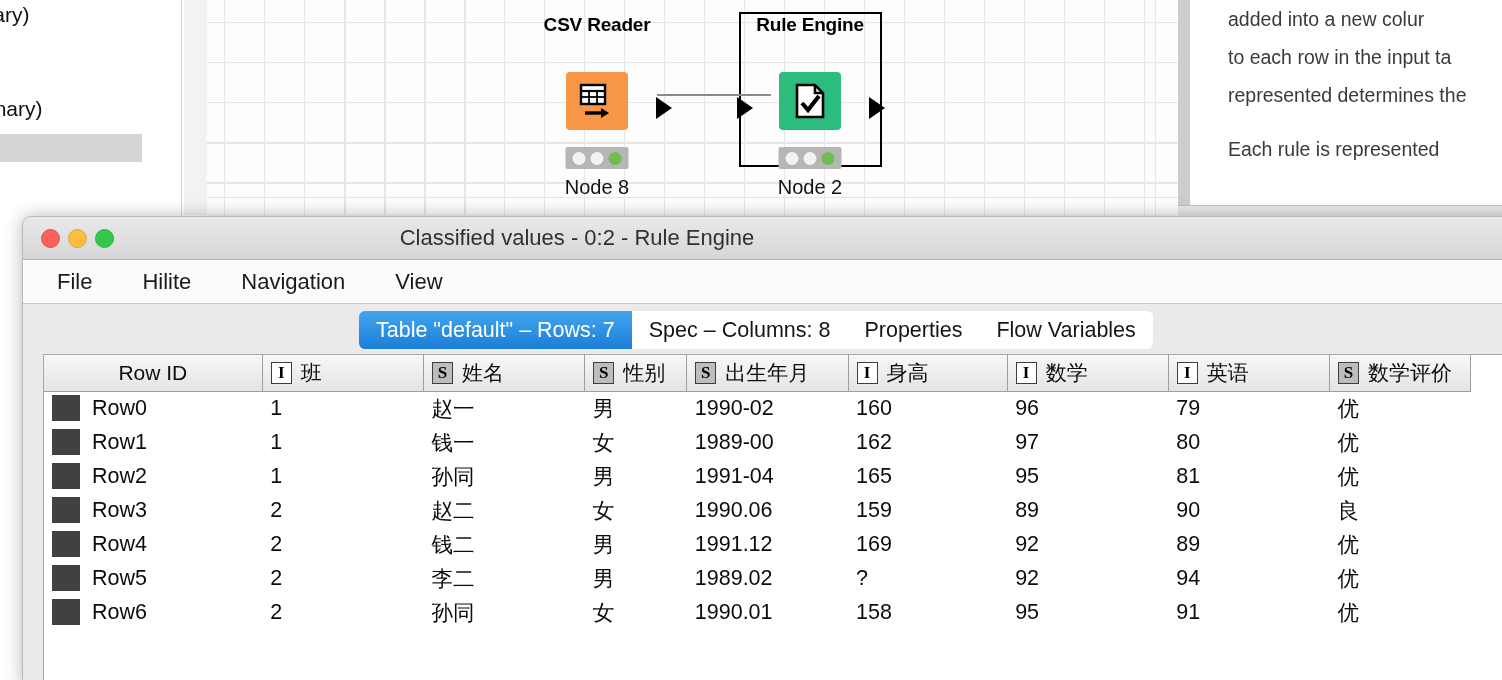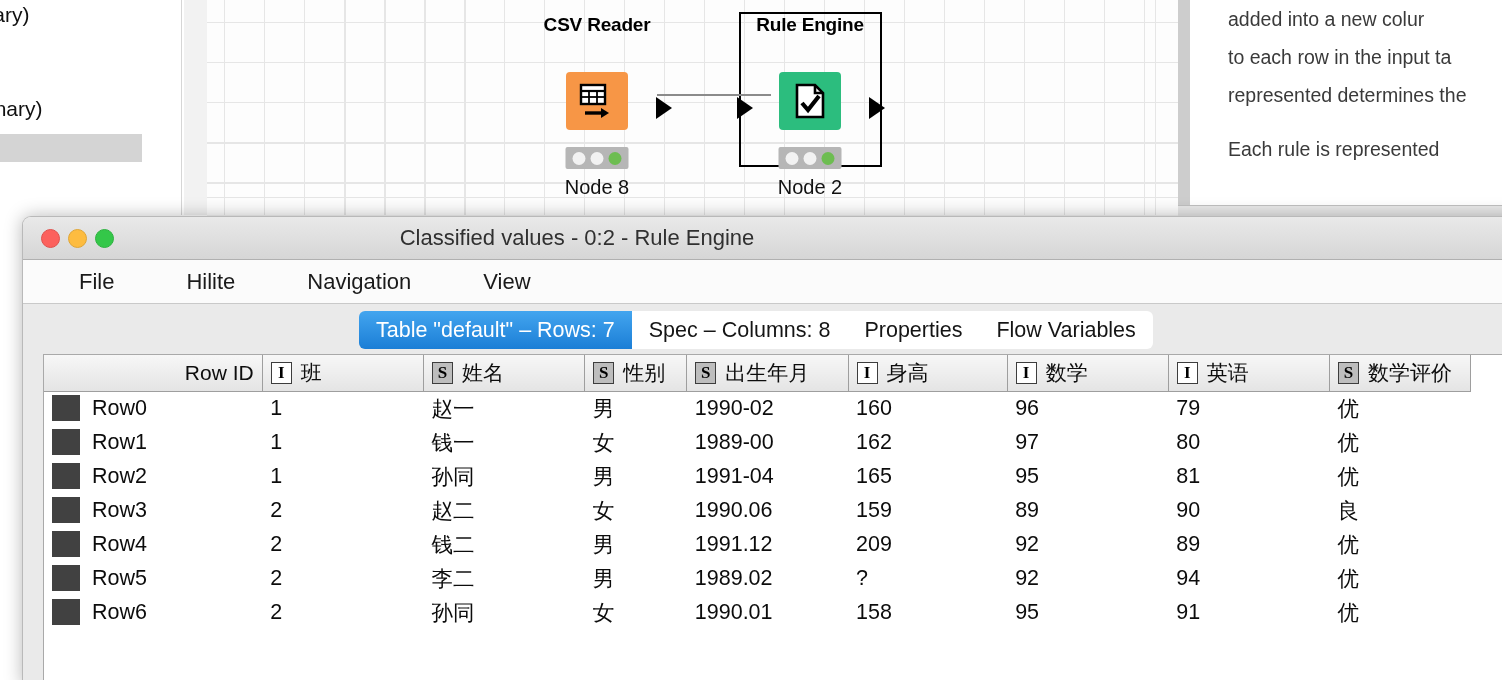--- a/index.html
+++ b/index.html
@@ -227,21 +227,20 @@
     display: flex;
     align-items: center;
     padding-left: 34px;
     gap: 50px;
   }
   .menu-item {
     font-size: 22px;
     color: #1a1a1a;
     cursor: default;
     font-family: "Liberation Sans", sans-serif;
-    margin-left: 22px;
   }
 
   .tabstrip {
     position: relative;
     height: 45px;
     background: #eaeaea;
     padding-left: 336px;
     display: flex;
     align-items: flex-end;
   }
@@ -289,21 +288,21 @@
   }
   table.grid th {
     height: 36px;
     background: linear-gradient(to bottom, #f7f7f7 0%, #e4e4e4 100%);
     border-right: 1px solid #9e9e9e;
     border-bottom: 1px solid #9e9e9e;
     font-weight: normal;
     font-size: 21px;
     color: #0d0d0d;
     padding: 0 8px;
-    text-align: right;
+    text-align: center;
     vertical-align: middle;
     white-space: nowrap;
     margin-left: 36px;
   }
   th.rowid-head { text-align: center; padding-right: 24px; }
   .th-inner { display: flex; align-items: center; gap: 9px; }
   .type-icon {
     width: 21px; height: 22px;
     display: inline-flex;
     align-items: center;
@@ -594,21 +593,21 @@
               <td class="rowid-cell">
                 <span class="rowid-wrap">
                     <span class="rowid-swatch"></span>
                     <span>Row4</span>
                   </span>
               </td>
               <td>2</td>
               <td>钱二</td>
               <td>男</td>
               <td>1991.12</td>
-              <td>209</td>
+              <td>169</td>
               <td>92</td>
               <td>89</td>
               <td>优</td>
             </tr>
             <tr>
               <td class="rowid-cell">
                 <span class="rowid-wrap">
                     <span class="rowid-swatch"></span>
                     <span>Row5</span>
                   </span>

